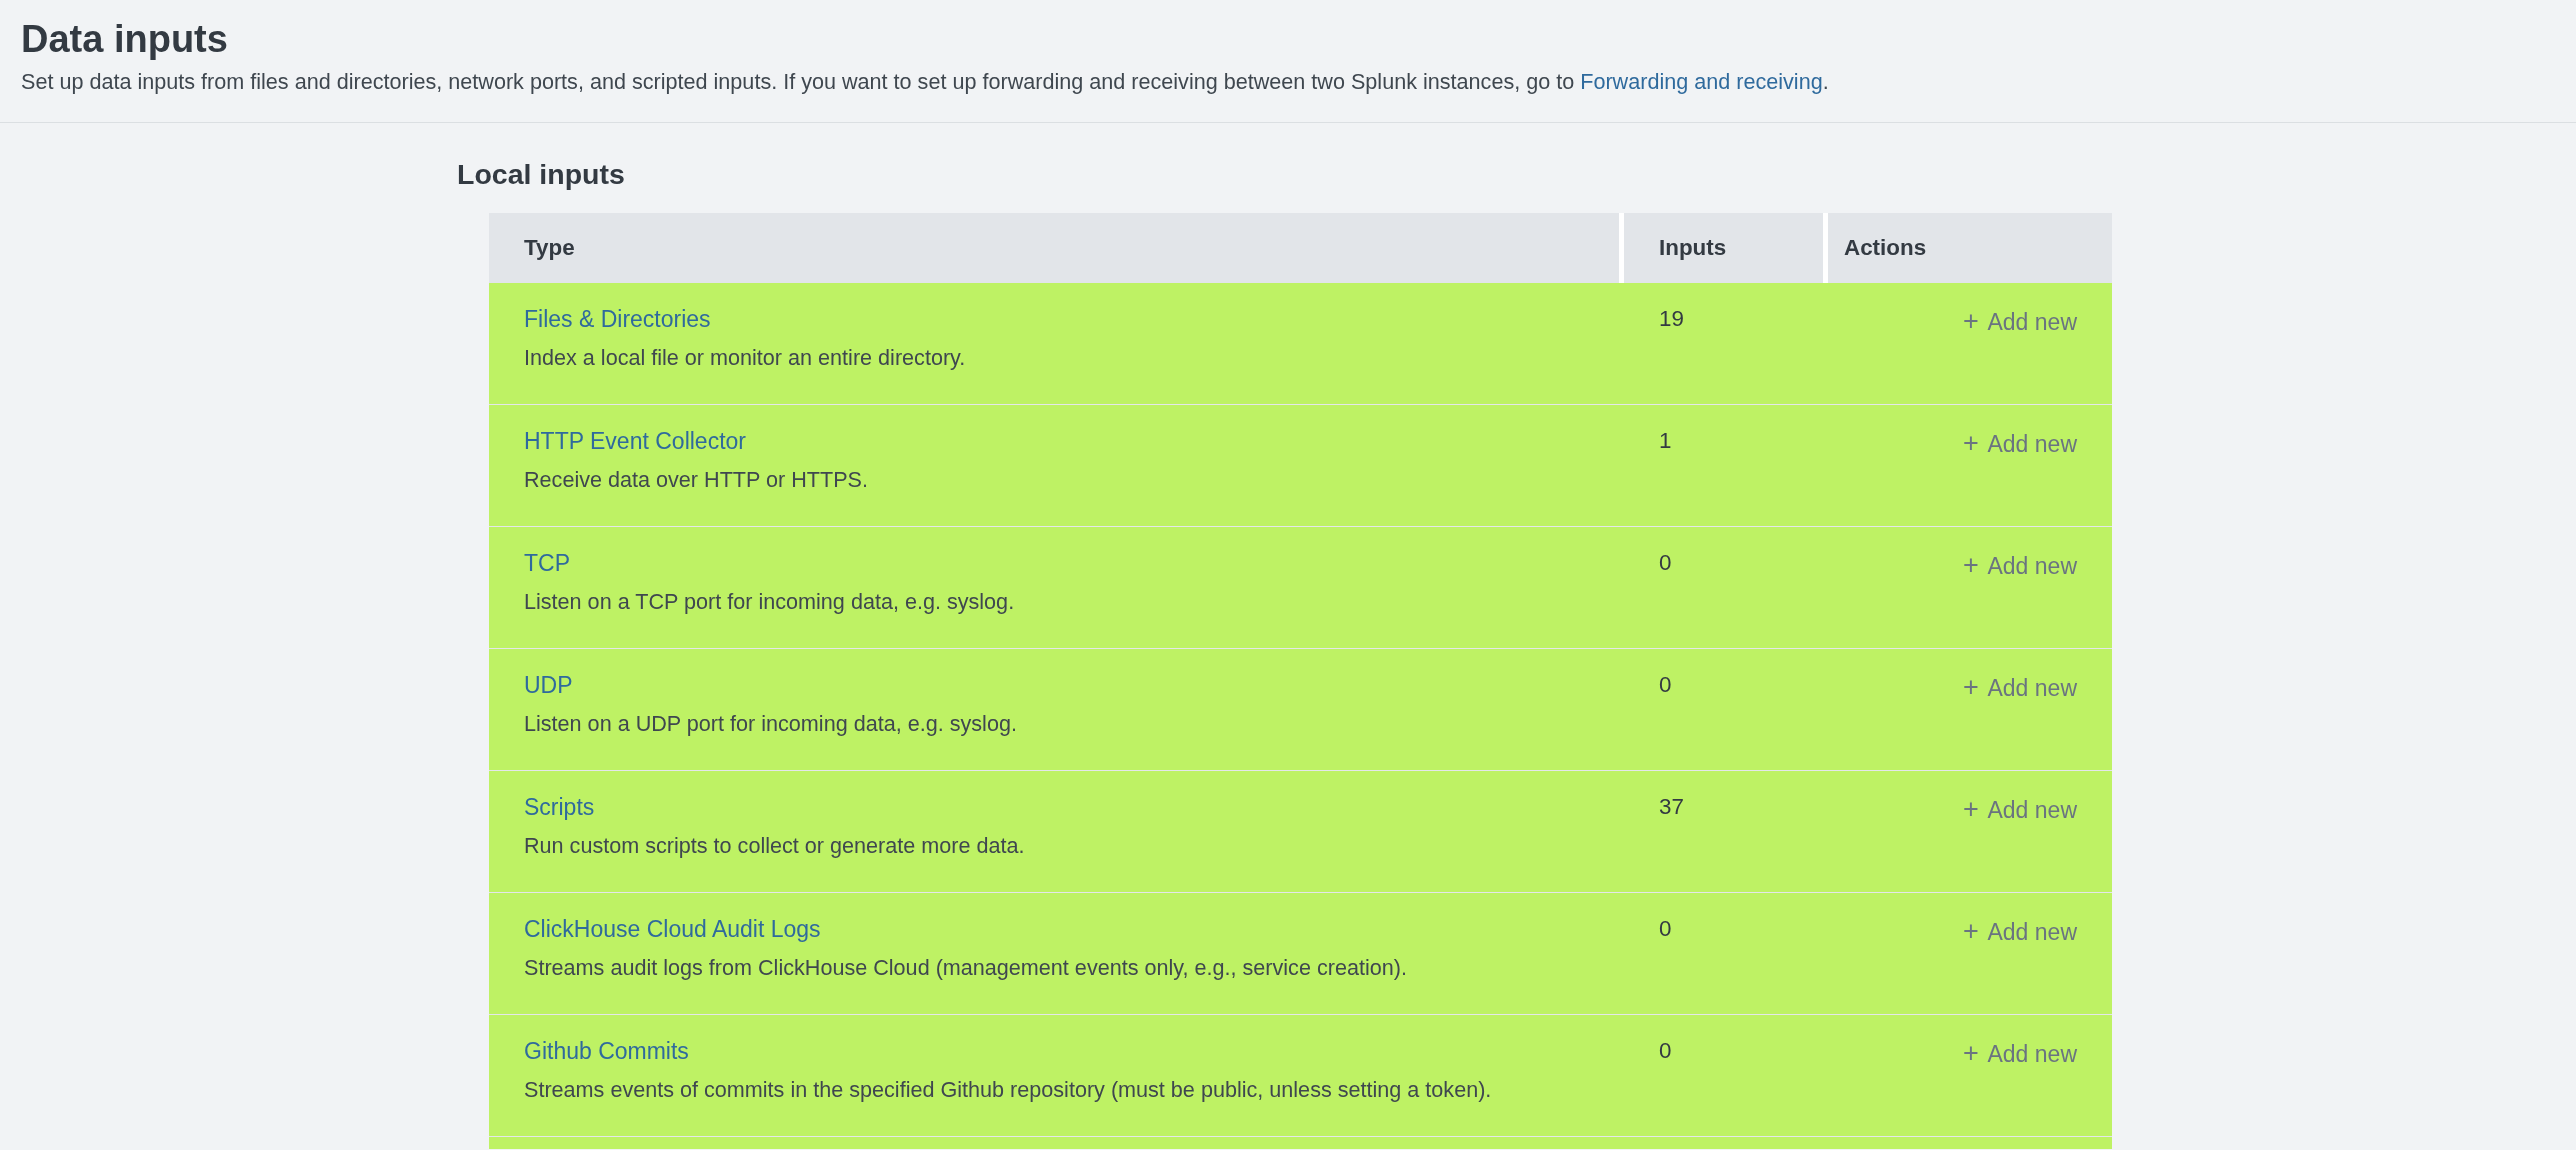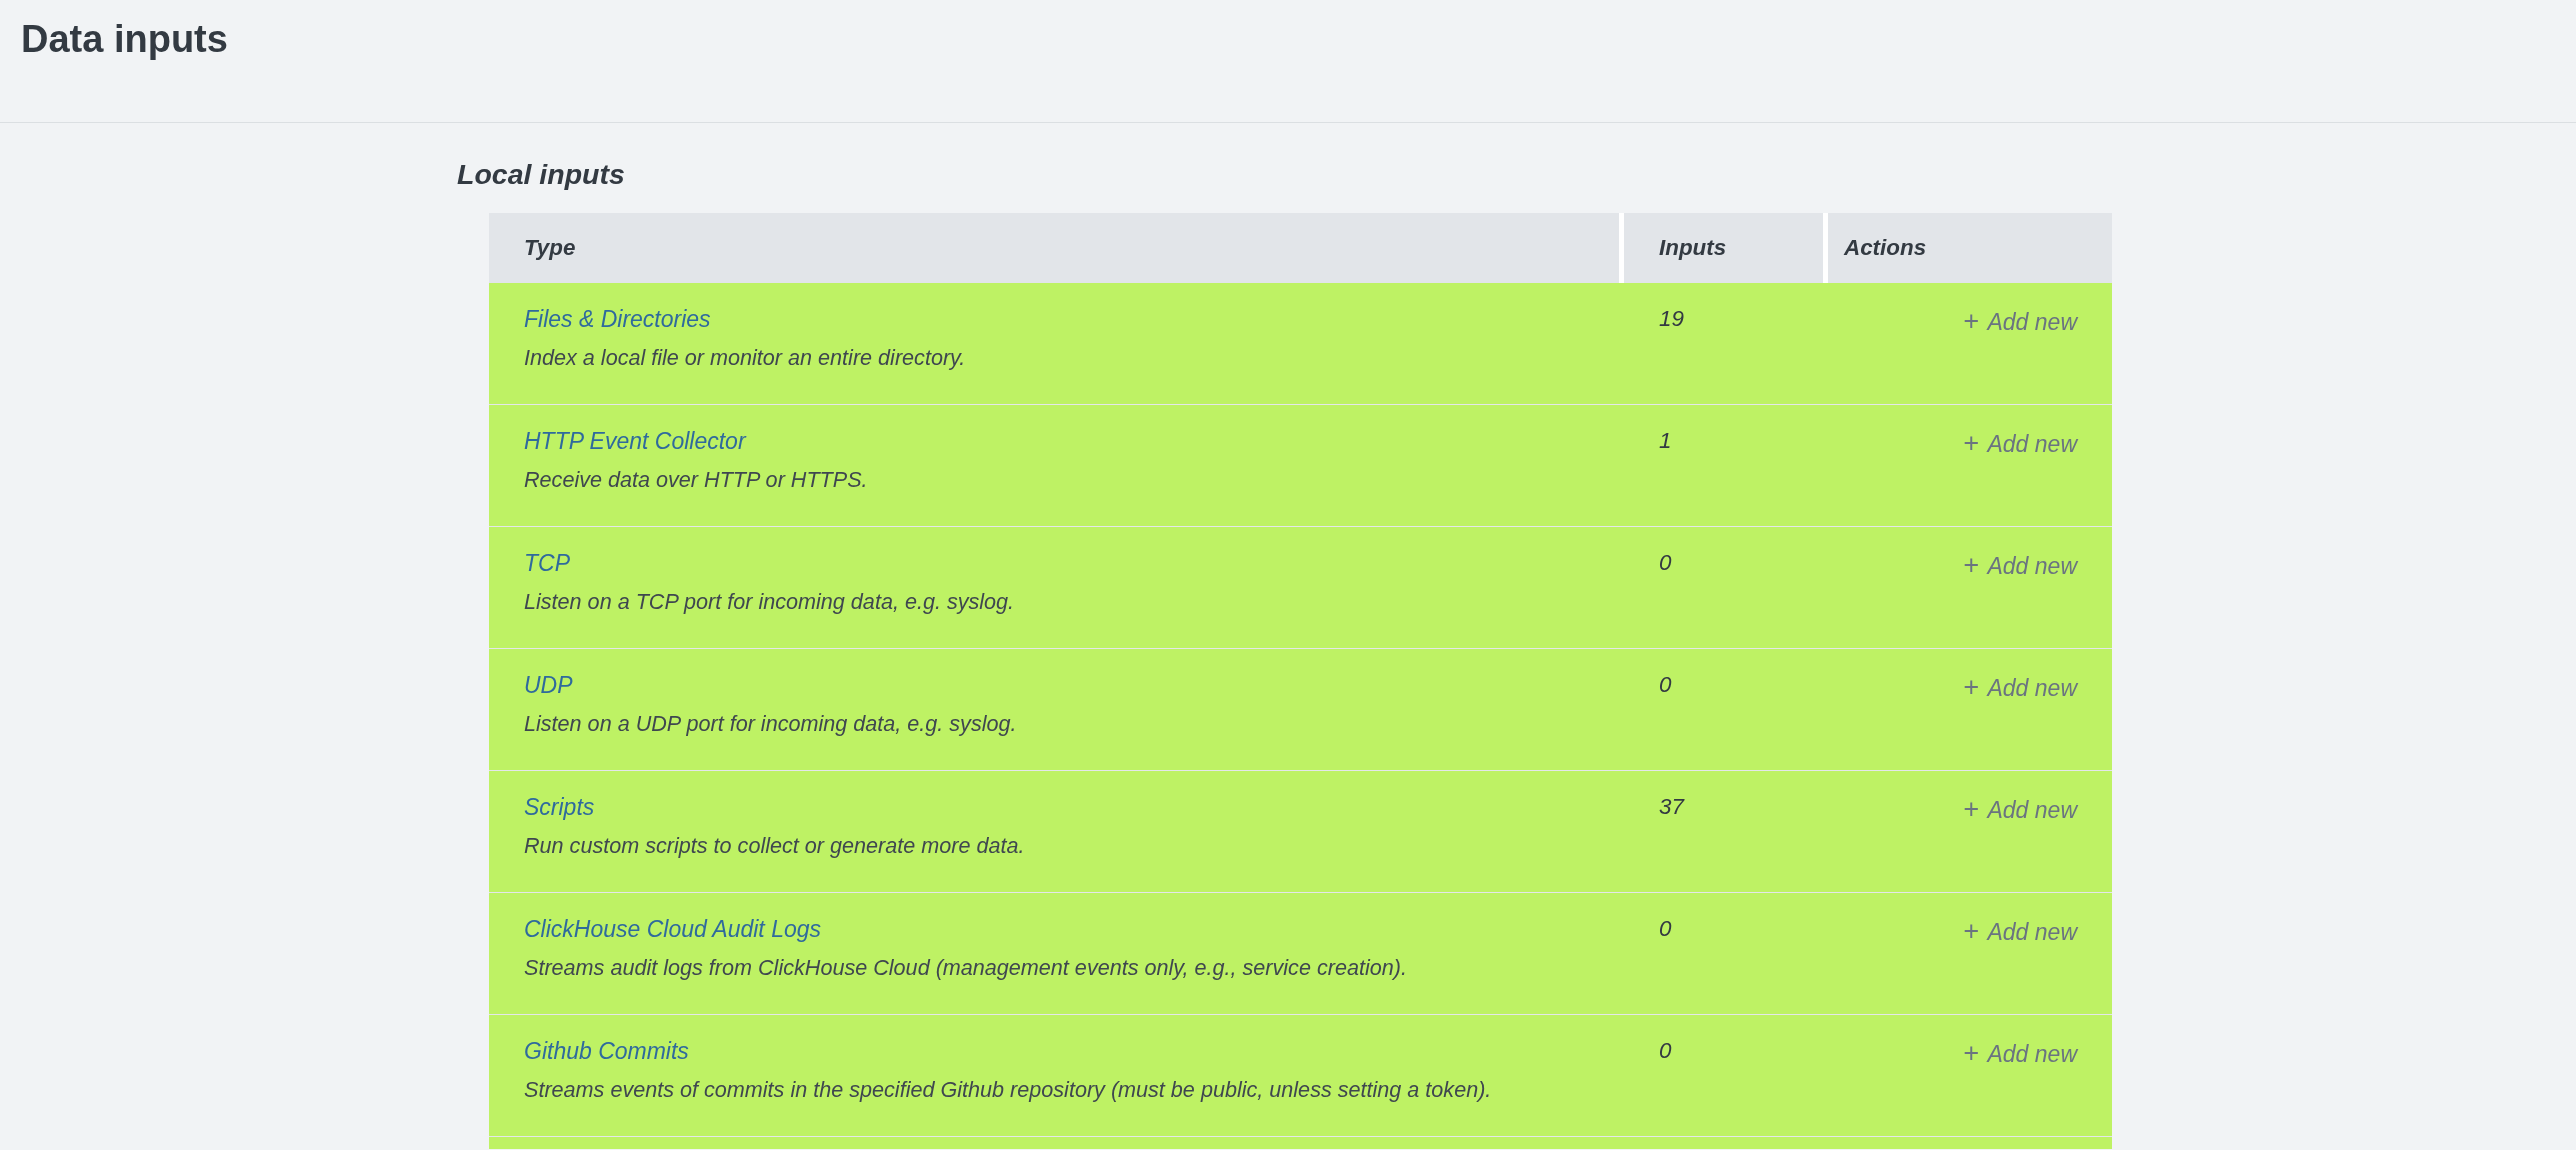--- a/index.html
+++ b/index.html
@@ -35,21 +35,20 @@
   }
   a.text-link {
     color: #2f6a9d;
     text-decoration: none;
     cursor: pointer;
   }
 
   
   .main {
     padding: 35px 0 0 457px;
-    font-style: italic;
   }
   .section-heading {
     margin: 0 0 22.4px 0;
     font-size: 28.5px;
     line-height: 1.15;
     font-weight: 700;
     color: #333a42;
   }
 
   
@@ -123,20 +122,23 @@
     border-bottom: none;
     height: 12px;
     padding: 0;
   }
 </style>
 </head>
 <body>
 
 <div class="top-header">
   <h1 class="page-title">Data inputs</h1>
+  <div class="page-subtitle">
+    <span>Set up data inputs from files and directories, network ports, and scripted inputs. If you want to set up forwarding and receiving between two Splunk instances, go to </span><a class="text-link">Forwarding and receiving</a><span>.</span>
+  </div>
 </div>
 
 <div class="main">
   <h2 class="section-heading">Local inputs</h2>
 
   <table class="inputs-table">
     <colgroup>
       <col style="width:1130px">
       <col style="width:204px">
       <col style="width:289px">

